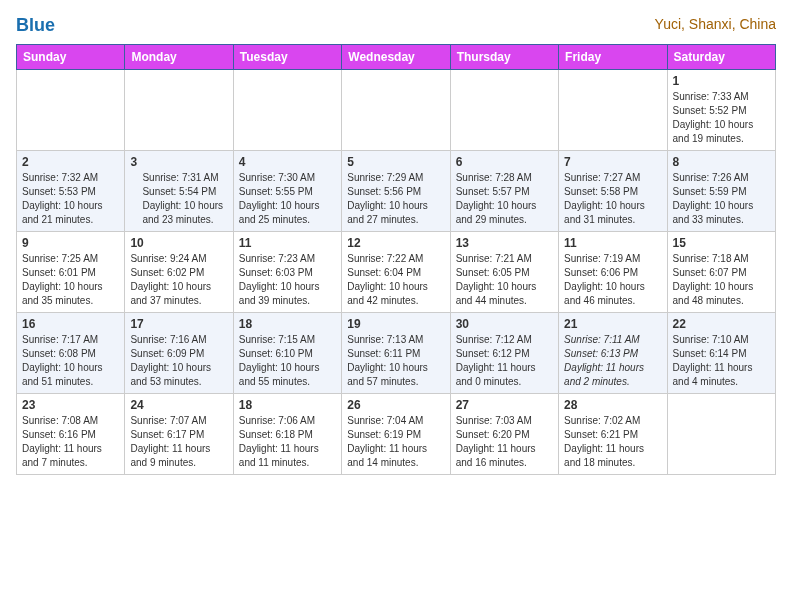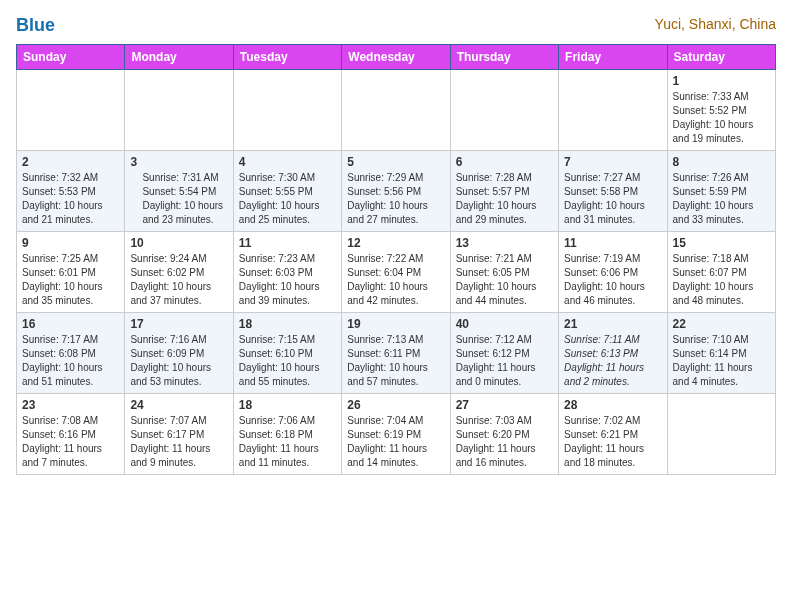--- a/index.html
+++ b/index.html
@@ -239,21 +239,21 @@
 Sunset: 6:10 PM
 Daylight: 10 hours and 55 minutes.</div>
         </td>
         <td>
           <span class="day-num">19</span>
           <div class="day-info" style="white-space: pre-line;">Sunrise: 7:13 AM
 Sunset: 6:11 PM
 Daylight: 10 hours and 57 minutes.</div>
         </td>
         <td>
-          <span class="day-num">40</span>
+          <span class="day-num">30</span>
           <div class="day-info" style="white-space: pre-line;">Sunrise: 7:12 AM
 Sunset: 6:12 PM
 Daylight: 11 hours and 0 minutes.</div>
         </td>
         <td>
           <span class="day-num">21</span>
           <div class="day-info" style="white-space: pre-line; font-style: italic;">Sunrise: 7:11 AM
 Sunset: 6:13 PM
 Daylight: 11 hours and 2 minutes.</div>
         </td>

